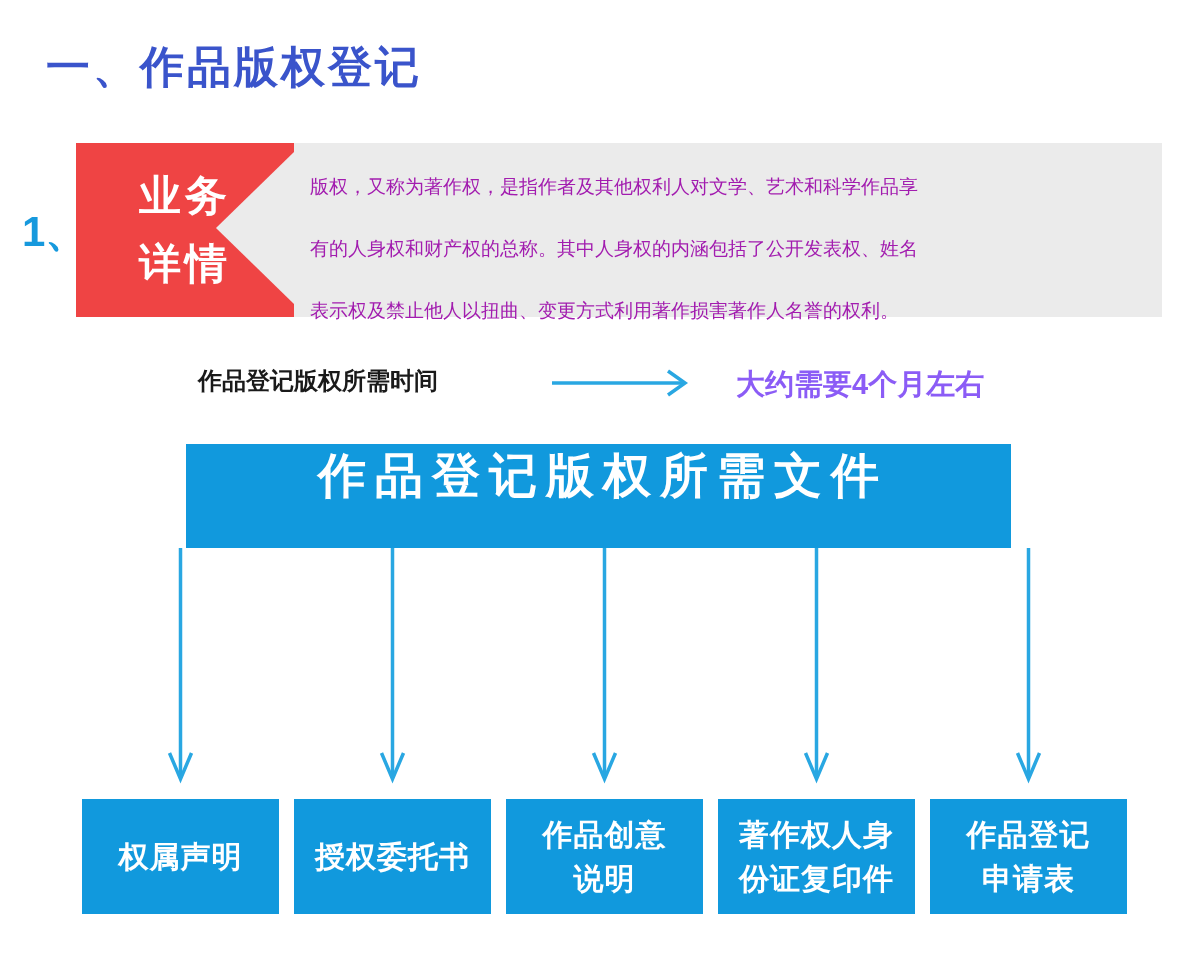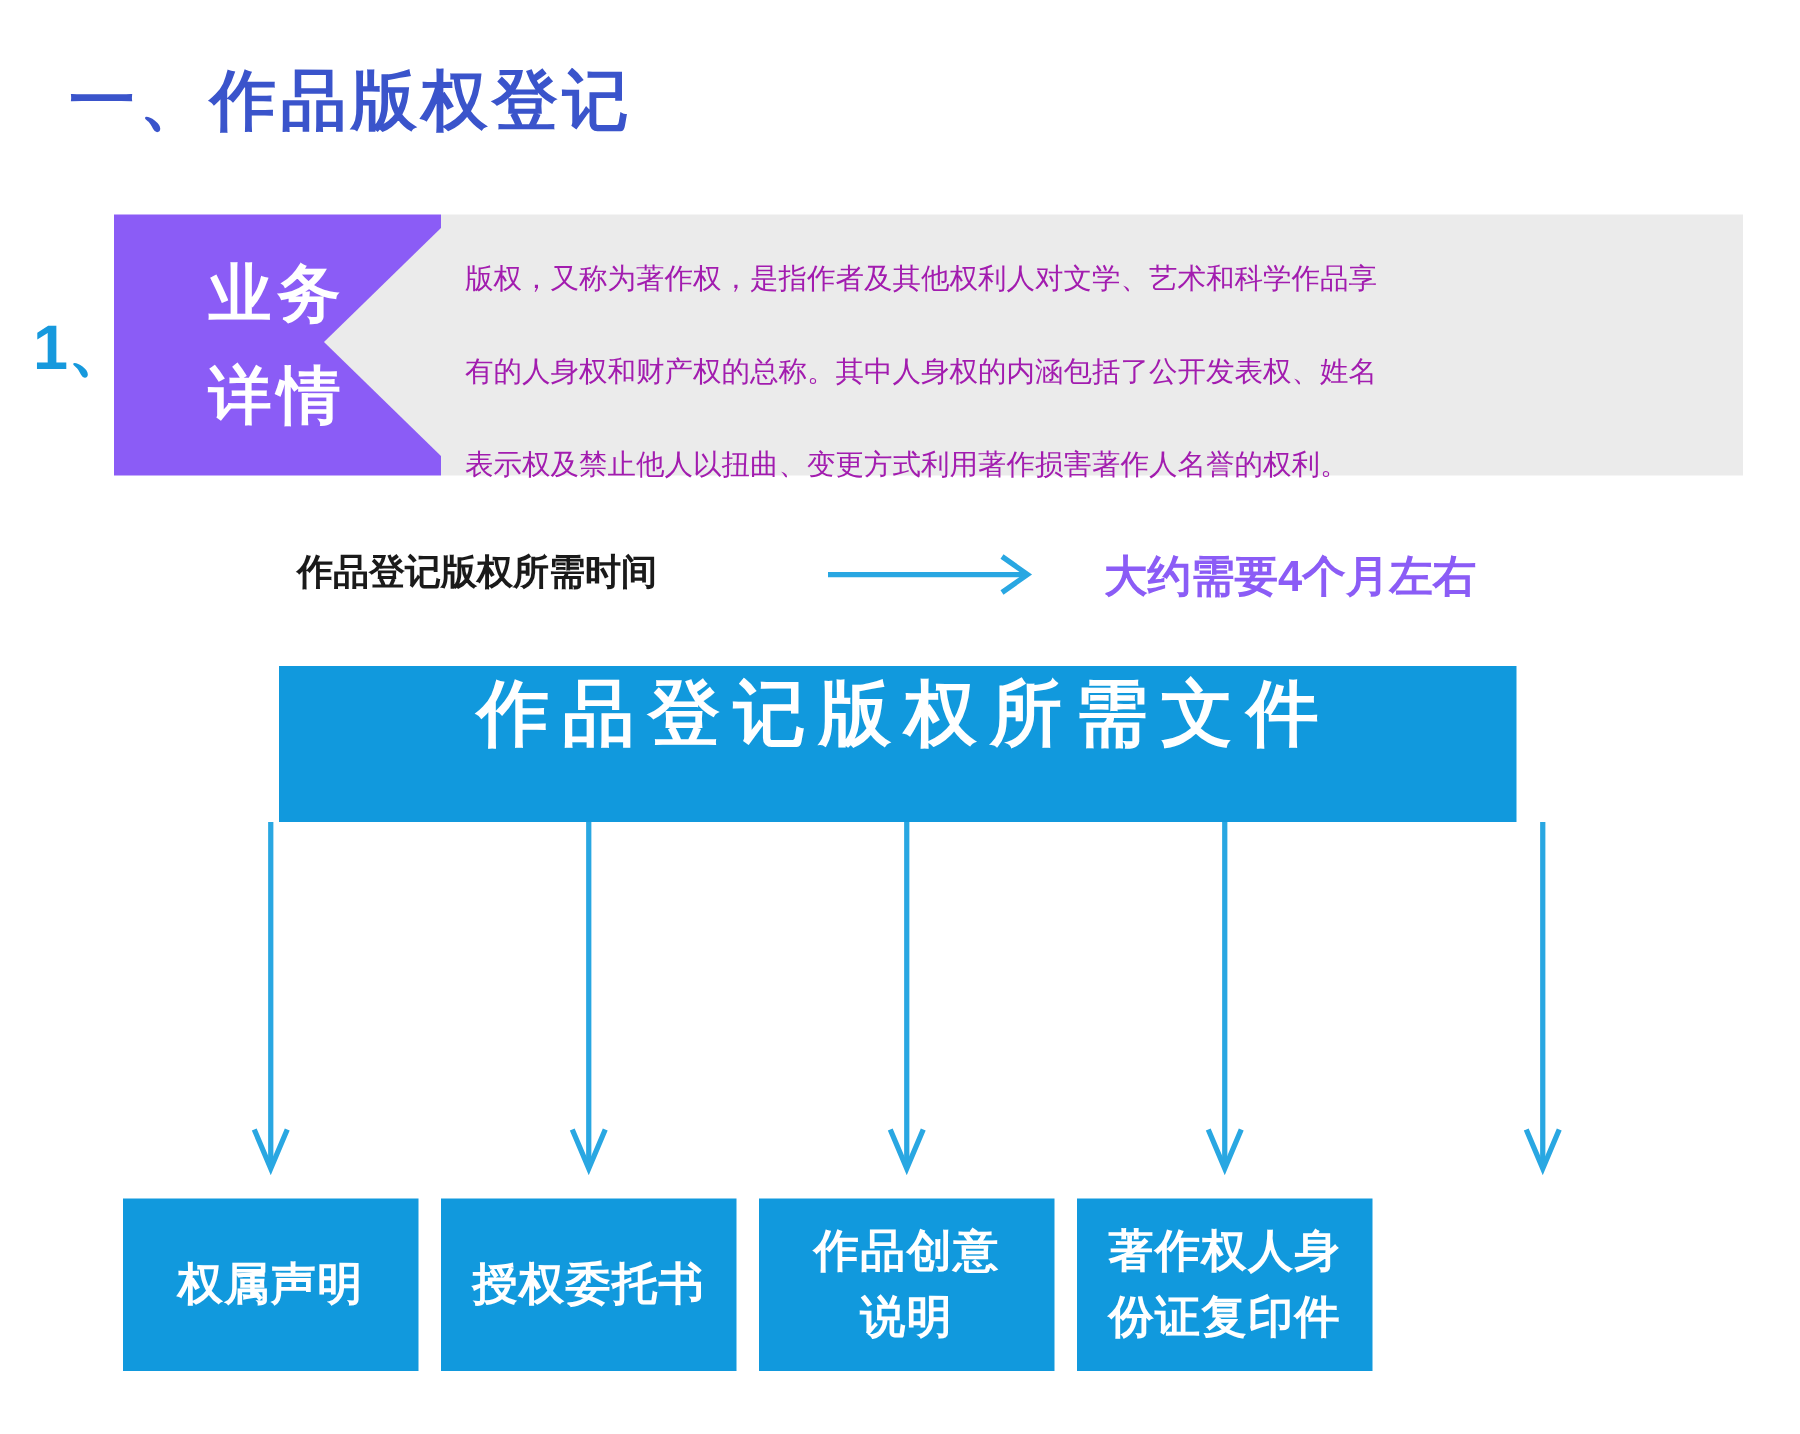--- a/index.html
+++ b/index.html
@@ -37,21 +37,21 @@
     color: #1699dd;
   }
 
   
   .bd-label-box {
     position: absolute;
     left: 76px;
     top: 143px;
     width: 218px;
     height: 174px;
-    background: #8b5cf6;
+    background: #ef4444;
     display: flex;
     align-items: center;
     justify-content: center;
   }
   .bd-label-text {
     color: #ffffff;
     font-size: 42px;
     font-weight: 700;
     letter-spacing: 4px;
     line-height: 1.62;
@@ -230,15 +230,19 @@
       <div class="doc-box-label">授权委托书</div>
     </div>
     <div class="doc-box">
       <div class="doc-box-label">作品创意
 说明</div>
     </div>
     <div class="doc-box">
       <div class="doc-box-label">著作权人身
 份证复印件</div>
     </div>
+    <div class="doc-box">
+      <div class="doc-box-label">作品登记
+申请表</div>
+    </div>
   </div>
 
 </div>
 
 </body></html>

